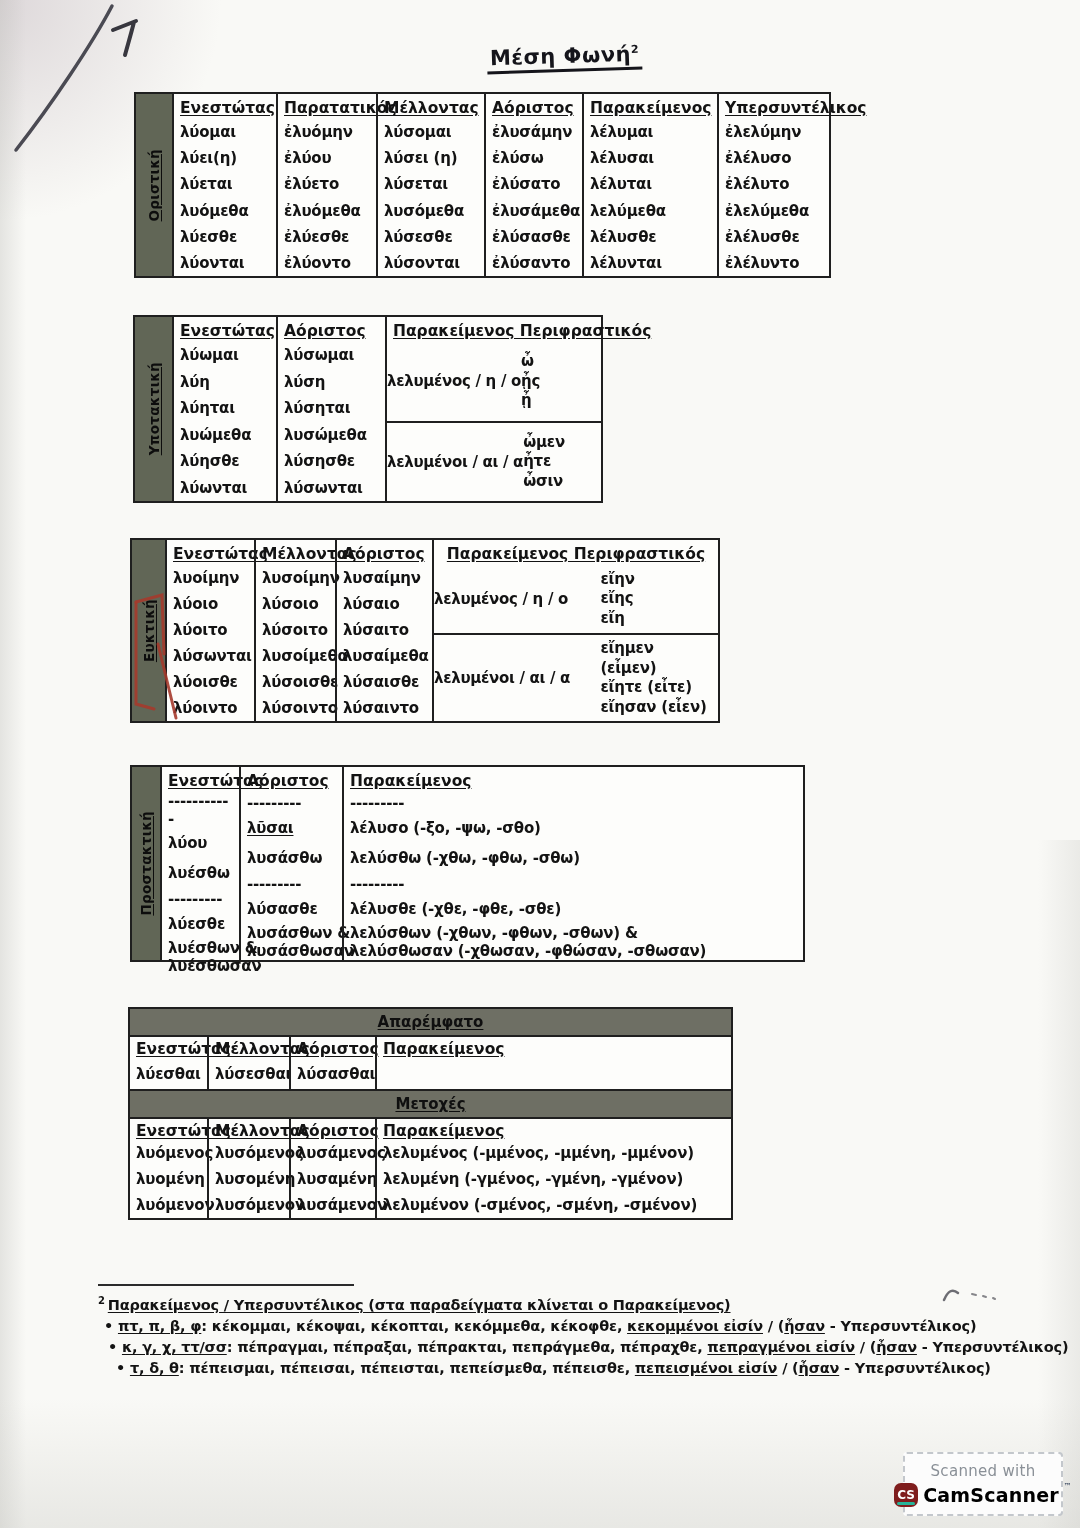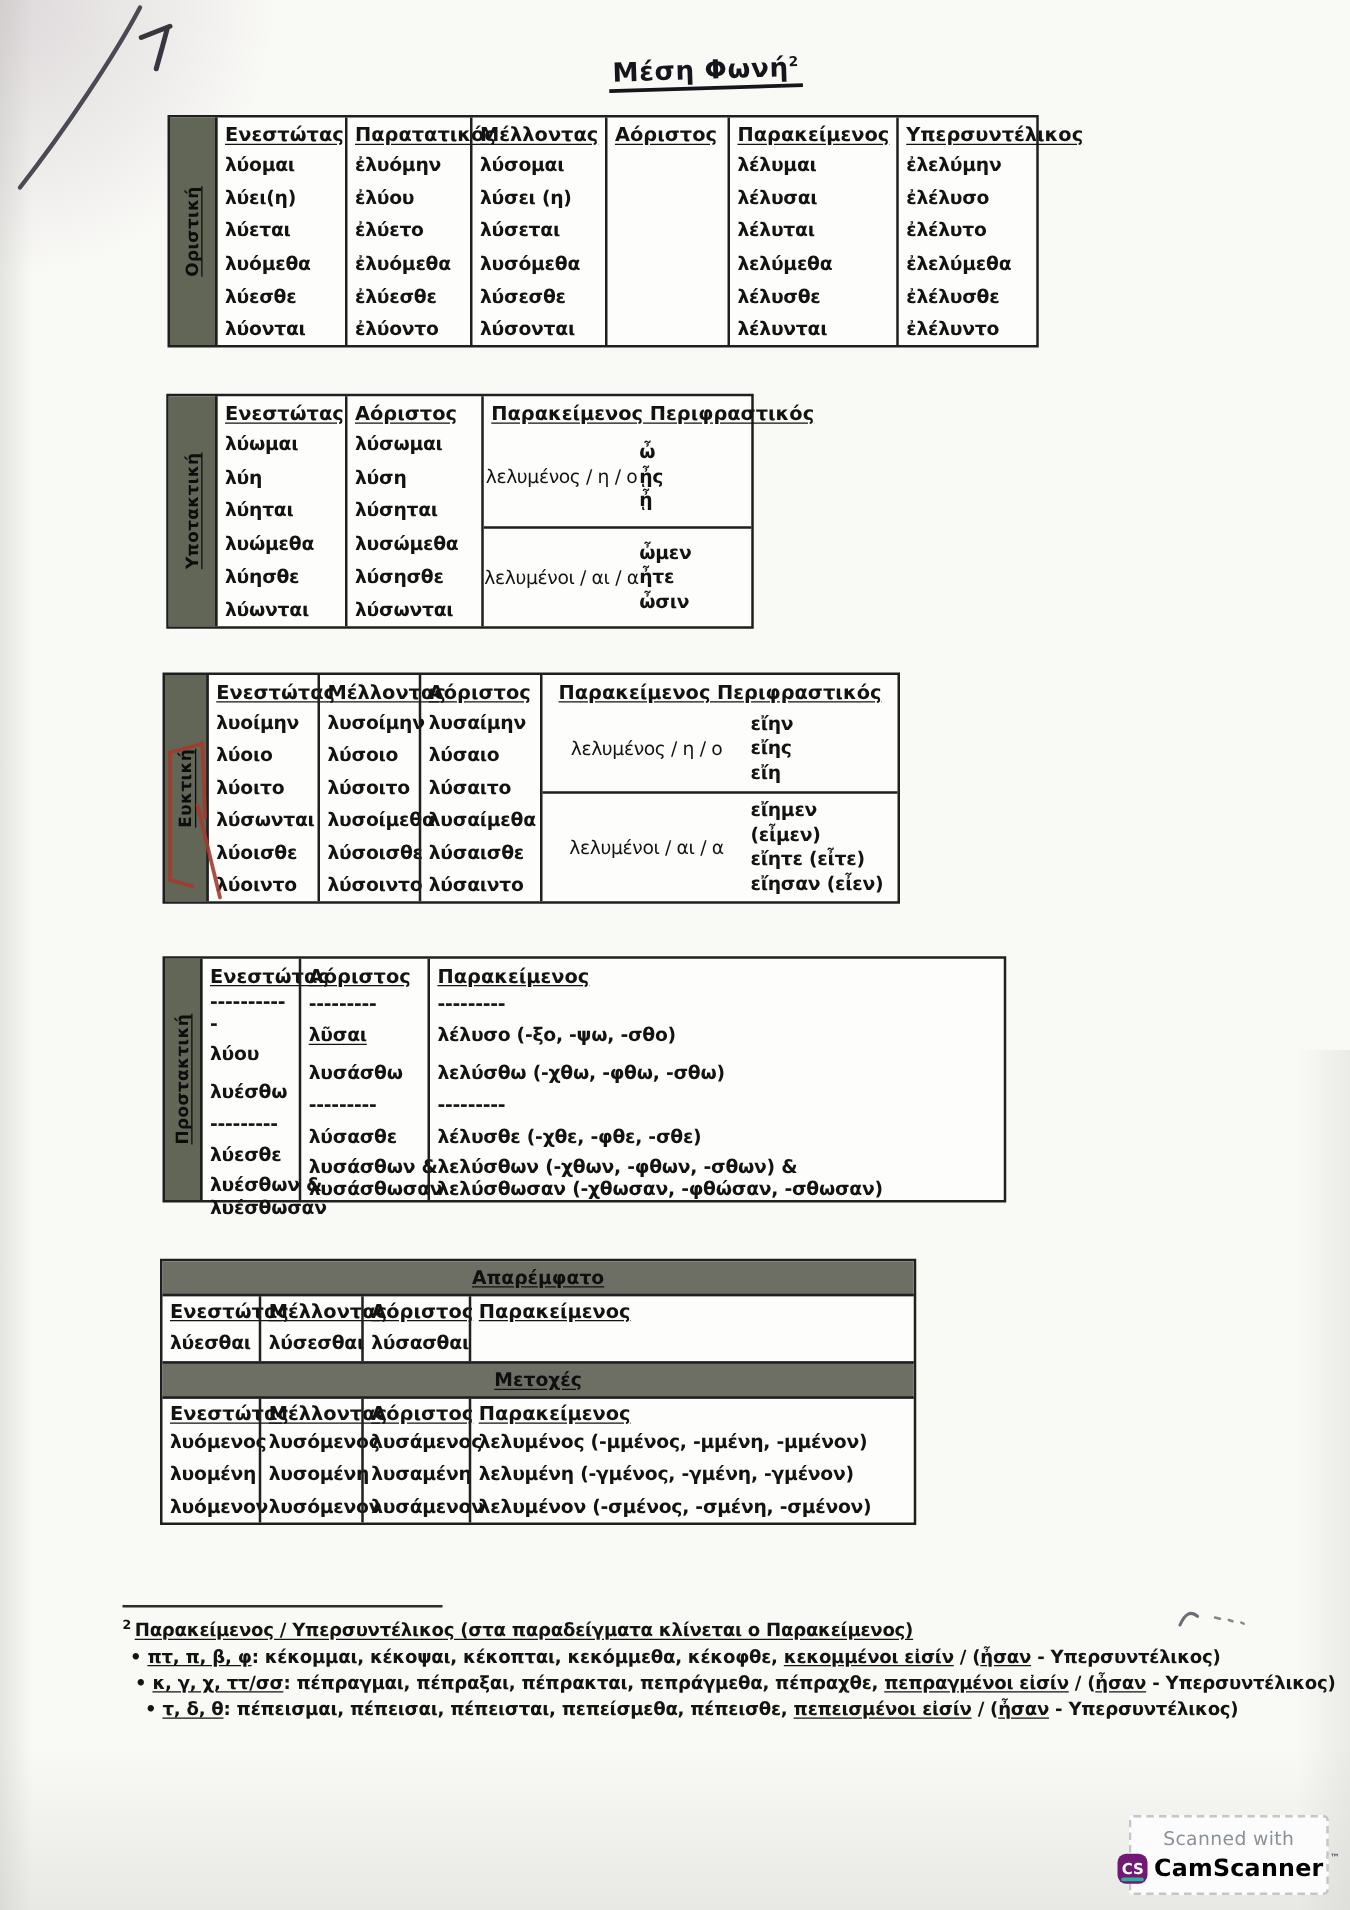--- a/index.html
+++ b/index.html
@@ -23,21 +23,21 @@
   .col.fill{flex:1;margin-left:16px;}
   .hdr{flex:none;font-weight:700;padding:5px 6px 2px;white-space:nowrap;font-size:15.5px;}
   .hdr span{text-decoration:underline;text-underline-offset:2px;}
   .cells{display:flex;flex-direction:column;flex:1;min-height:0;}
   .cells>div{flex:1;display:flex;align-items:center;padding:0 6px;font-weight:700;white-space:pre-line;line-height:1.2;letter-spacing:-.2px;}
   
   .peri .hdr{text-align:center;}
   .pbody{display:flex;flex-direction:column;flex:1;}
   .pcell{flex:1;display:flex;align-items:center;}
   .pcell+.pcell{border-top:2px solid #1f1f1f;}
-  .plabel{flex:1;text-align:center;font-weight:400;letter-spacing:-.3px;white-space:nowrap;}
+  .plabel{flex:1;font-weight:700;letter-spacing:-.3px;white-space:nowrap;}
   .pforms{flex:none;width:40%;display:flex;flex-direction:column;justify-content:space-evenly;font-weight:700;padding:4px 4px 4px 0;letter-spacing:-.2px;}
   .pforms>div{line-height:1.3;}
   
   .pro .cells>div:nth-child(1){flex:0 0 21px;}
   .pro .cells>div:nth-child(2){flex:0 0 30px;}
   .pro .cells>div:nth-child(3){flex:0 0 30px;}
   .pro .cells>div:nth-child(4){flex:0 0 21px;}
   .pro .cells>div:nth-child(5){flex:0 0 30px;}
   .pro .cells>div:nth-child(6){flex:1;}
   .pro .col:nth-child(3) .cells>div:nth-child(2){text-decoration:underline;text-underline-offset:2px;}
@@ -59,21 +59,21 @@
   .fn-line{white-space:nowrap;margin-top:5px;letter-spacing:-.2px;}
   .fn-line sup{font-size:10px;margin-right:3px;}
   .u{text-decoration:underline;text-underline-offset:2px;}
   .fn-b1{margin-left:6px;}
   .fn-b2{margin-left:10px;}
   .fn-b3{margin-left:18px;}
   
   .badge{position:absolute;left:903px;top:1452px;width:160px;height:64px;border:2px dashed #c3c7cc;border-radius:4px;background:#fcfcfc;display:flex;flex-direction:column;align-items:center;justify-content:center;gap:3px;box-sizing:border-box;}
   .b1{color:#8a9097;font-size:15px;letter-spacing:.3px;}
   .b2{display:flex;align-items:flex-start;gap:5px;}
-  .cs-ico{position:relative;width:24px;height:24px;background:#701a75;border-radius:7px;color:#fff;font-weight:700;font-size:12px;display:flex;align-items:center;justify-content:center;flex:none;}
+  .cs-ico{position:relative;width:24px;height:24px;background:#7f1d1d;border-radius:7px;color:#fff;font-weight:700;font-size:12px;display:flex;align-items:center;justify-content:center;flex:none;}
   .cs-ico i{position:absolute;left:3px;right:3px;bottom:2px;height:3px;background:#27b49a;border-radius:2px;}
   .brand{color:#000000;font-weight:700;font-size:19px;letter-spacing:.2px;line-height:24px;}
   .tm{color:#152744;font-size:8px;margin-top:-1px;}
 </style>
 </head>
 <body>
 
 <div class="shade" id="shade-corner"></div>
 <div class="shade" id="shade-left"></div>
 <div class="shade" id="shade-bottom"></div>
@@ -125,20 +125,28 @@
         <div>λύσομαι</div>
         <div>λύσει (η)</div>
         <div>λύσεται</div>
         <div>λυσόμεθα</div>
         <div>λύσεσθε</div>
         <div>λύσονται</div>
       </div>
   </div>
   <div class="col" style="width:98px">
     <div class="hdr"><span>Αόριστος</span></div>
+    <div class="cells">
+        <div>ἐλυσάμην</div>
+        <div>ἐλύσω</div>
+        <div>ἐλύσατο</div>
+        <div>ἐλυσάμεθα</div>
+        <div>ἐλύσασθε</div>
+        <div>ἐλύσαντο</div>
+      </div>
   </div>
   <div class="col" style="width:119px">
     <div class="hdr"><span>Παρακείμενος</span></div>
     <div class="cells">
         <div>λέλυμαι</div>
         <div>λέλυσαι</div>
         <div>λέλυται</div>
         <div>λελύμεθα</div>
         <div>λέλυσθε</div>
         <div>λέλυνται</div>

